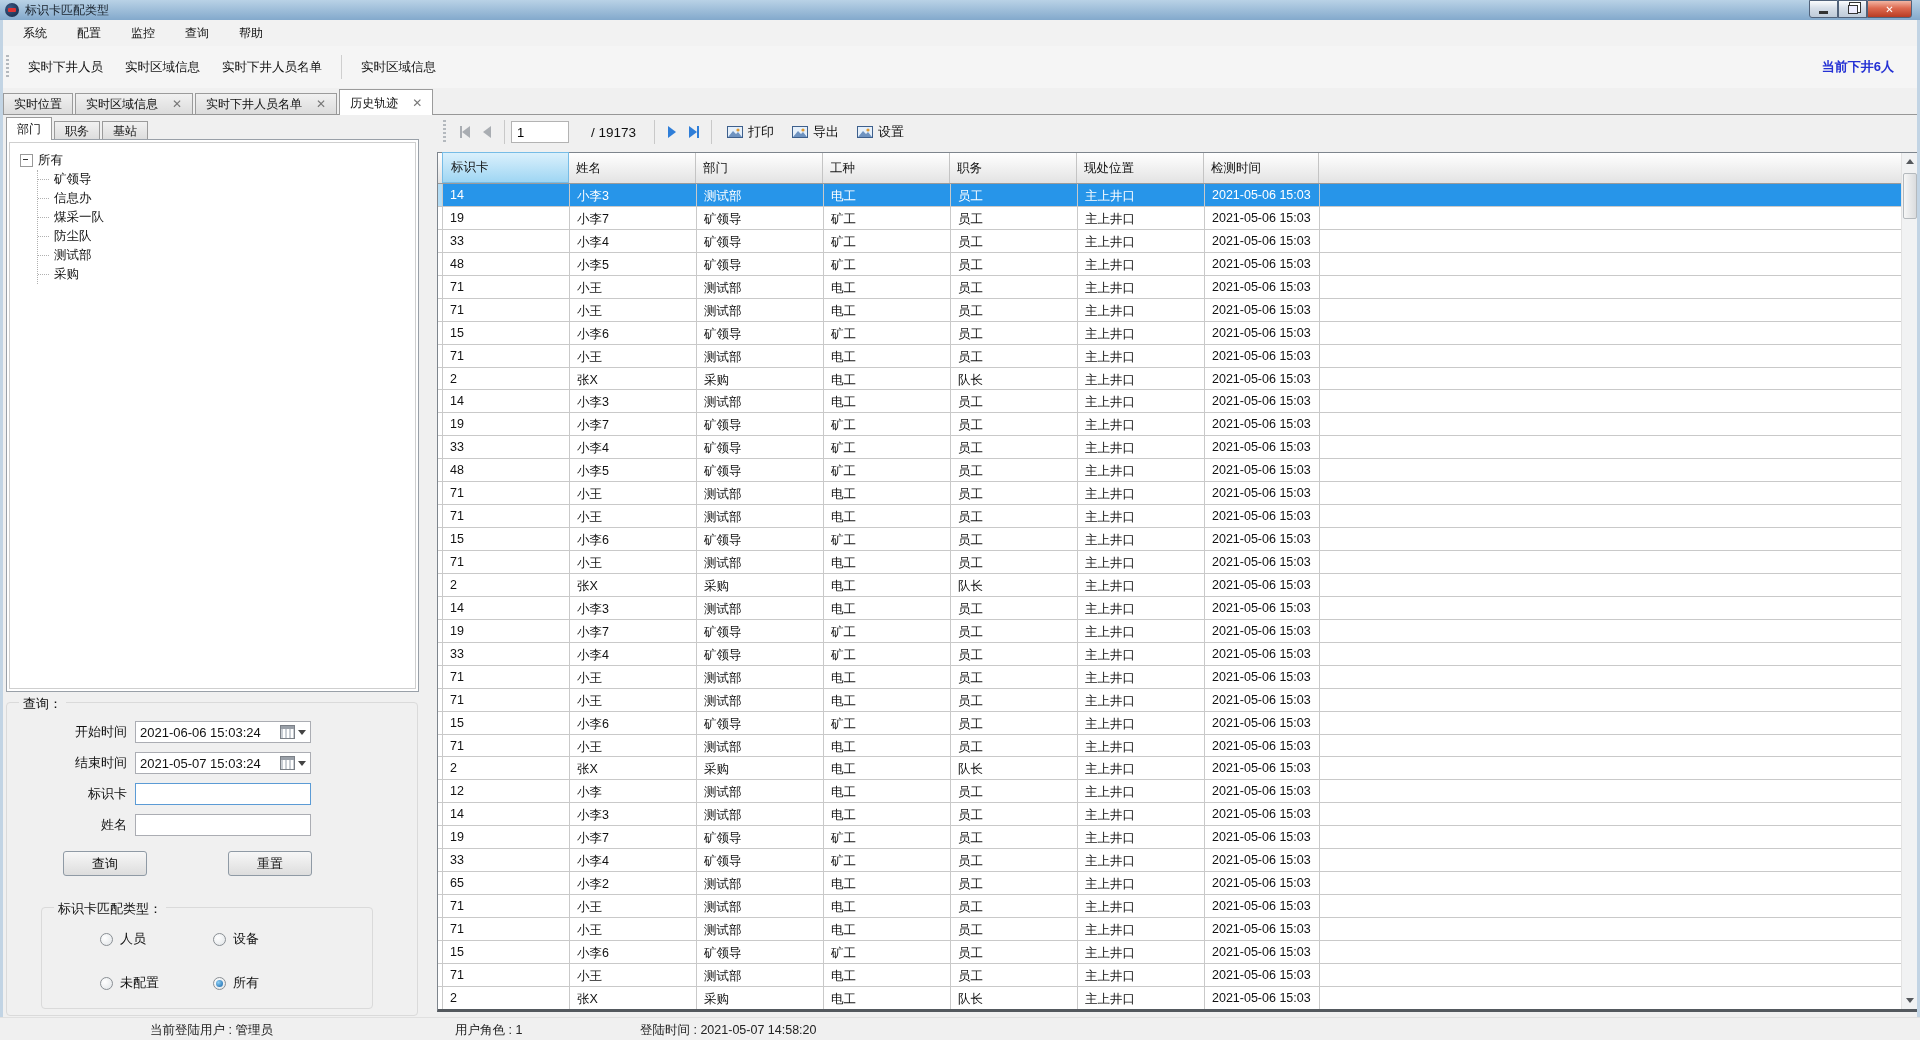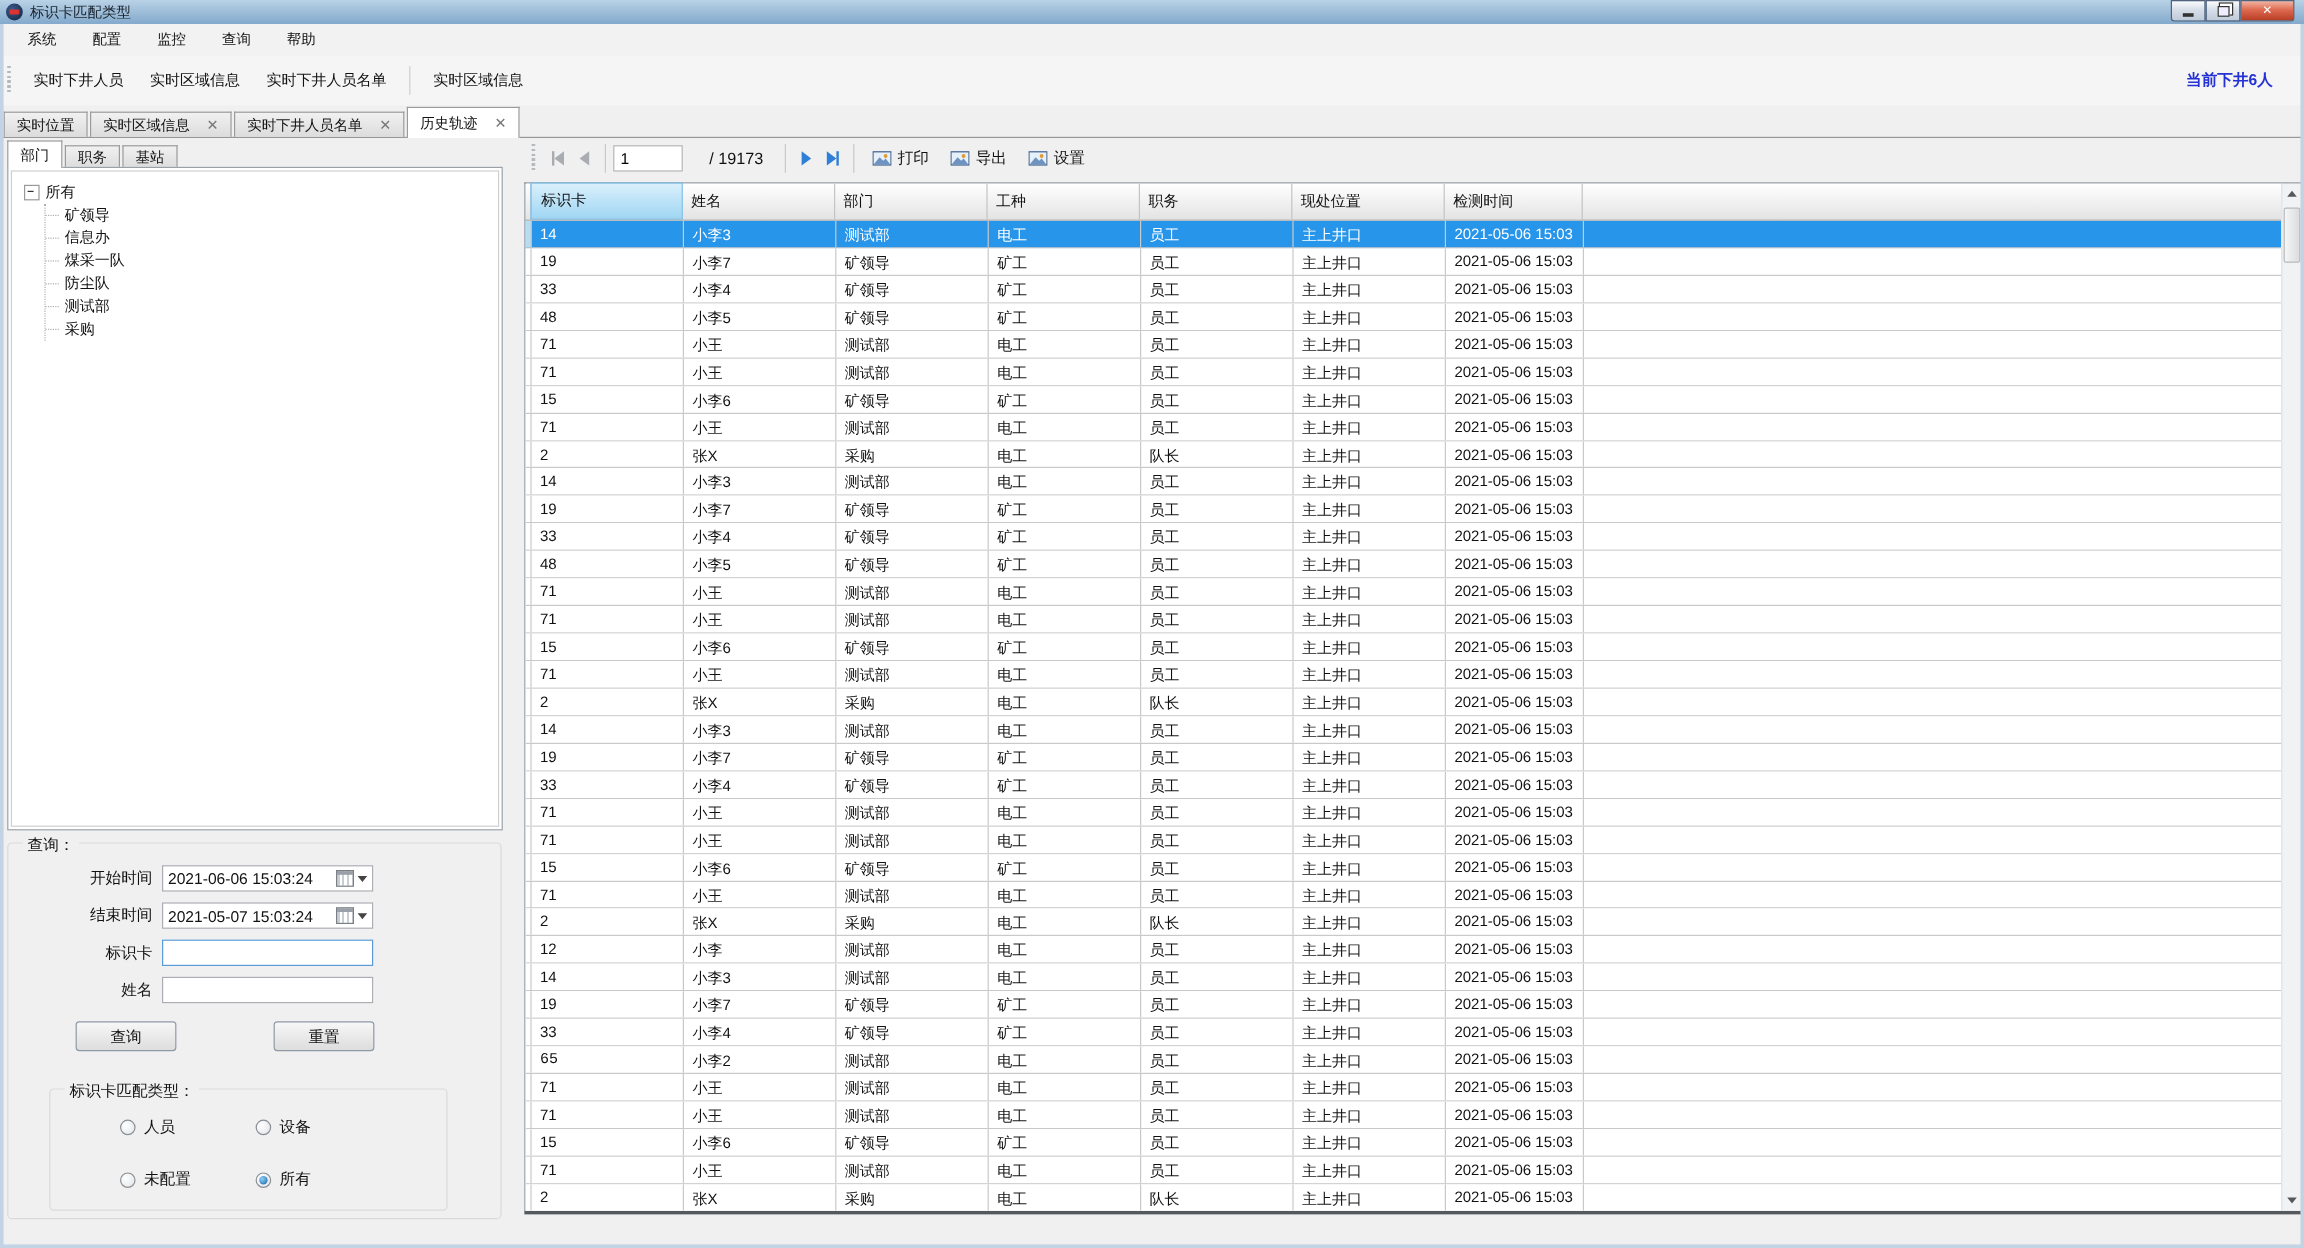--- a/index.html
+++ b/index.html
@@ -639,21 +639,21 @@
               <div class="t-cell" style="width: 127px;">33</div>
               <div class="t-cell" style="width: 127px;">小李4</div>
               <div class="t-cell" style="width: 127px;">矿领导</div>
               <div class="t-cell" style="width: 127px;">矿工</div>
               <div class="t-cell" style="width: 127px;">员工</div>
               <div class="t-cell" style="width: 127px;">主上井口</div>
               <div class="t-cell" style="width: 115px;">2021-05-06 15:03</div>
             </div>
             <div class="t-row">
               <div class="t-gutter"></div>
-              <div class="t-cell" style="width: 127px; font-family: Liberation Mono, monospace;">65</div>
+              <div class="t-cell" style="width: 127px;">65</div>
               <div class="t-cell" style="width: 127px;">小李2</div>
               <div class="t-cell" style="width: 127px;">测试部</div>
               <div class="t-cell" style="width: 127px;">电工</div>
               <div class="t-cell" style="width: 127px;">员工</div>
               <div class="t-cell" style="width: 127px;">主上井口</div>
               <div class="t-cell" style="width: 115px;">2021-05-06 15:03</div>
             </div>
             <div class="t-row">
               <div class="t-gutter"></div>
               <div class="t-cell" style="width: 127px;">71</div>
@@ -711,13 +711,18 @@
             </div>
           <div class="vs-thumb"></div>
           <div class="vs-btn down">
               <span class="tri-down"></span>
             </div>
         </div>
       </div>
     </div>
   </div>
 
+  <div class="statusbar">
+    <span class="status-item" style="left:150px;">当前登陆用户 : 管理员</span>
+    <span class="status-item" style="left:455px;">用户角色 : 1</span>
+    <span class="status-item" style="left:640px;">登陆时间 : 2021-05-07 14:58:20</span>
+  </div>
 </div>
 
 </body></html>

